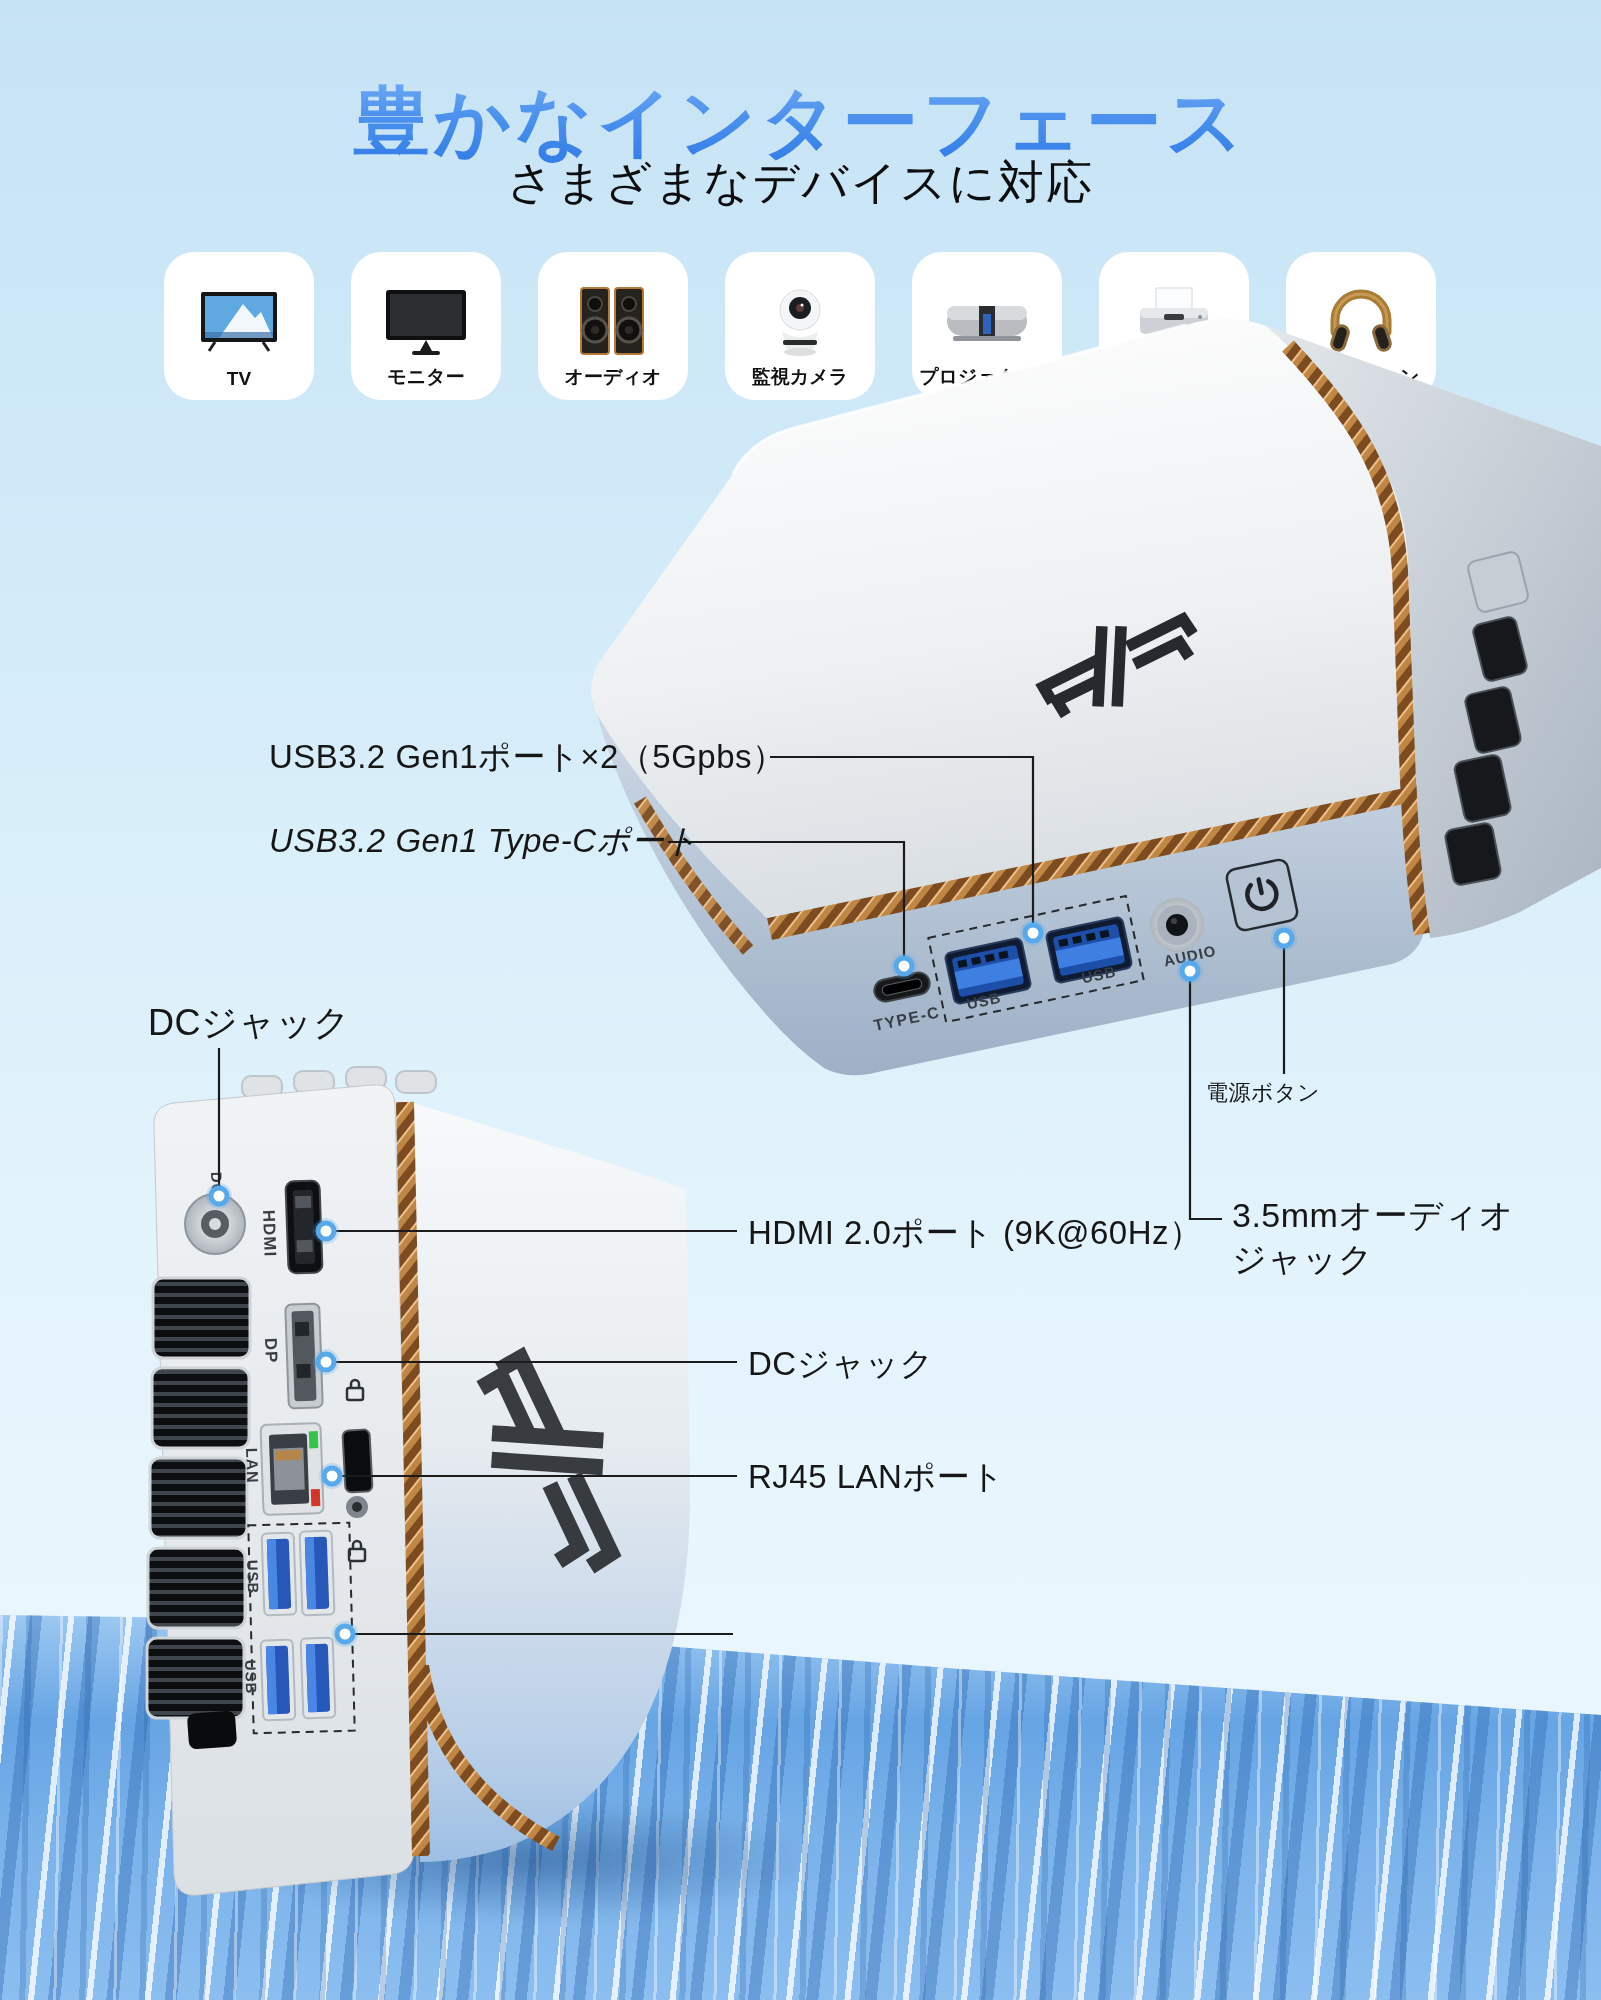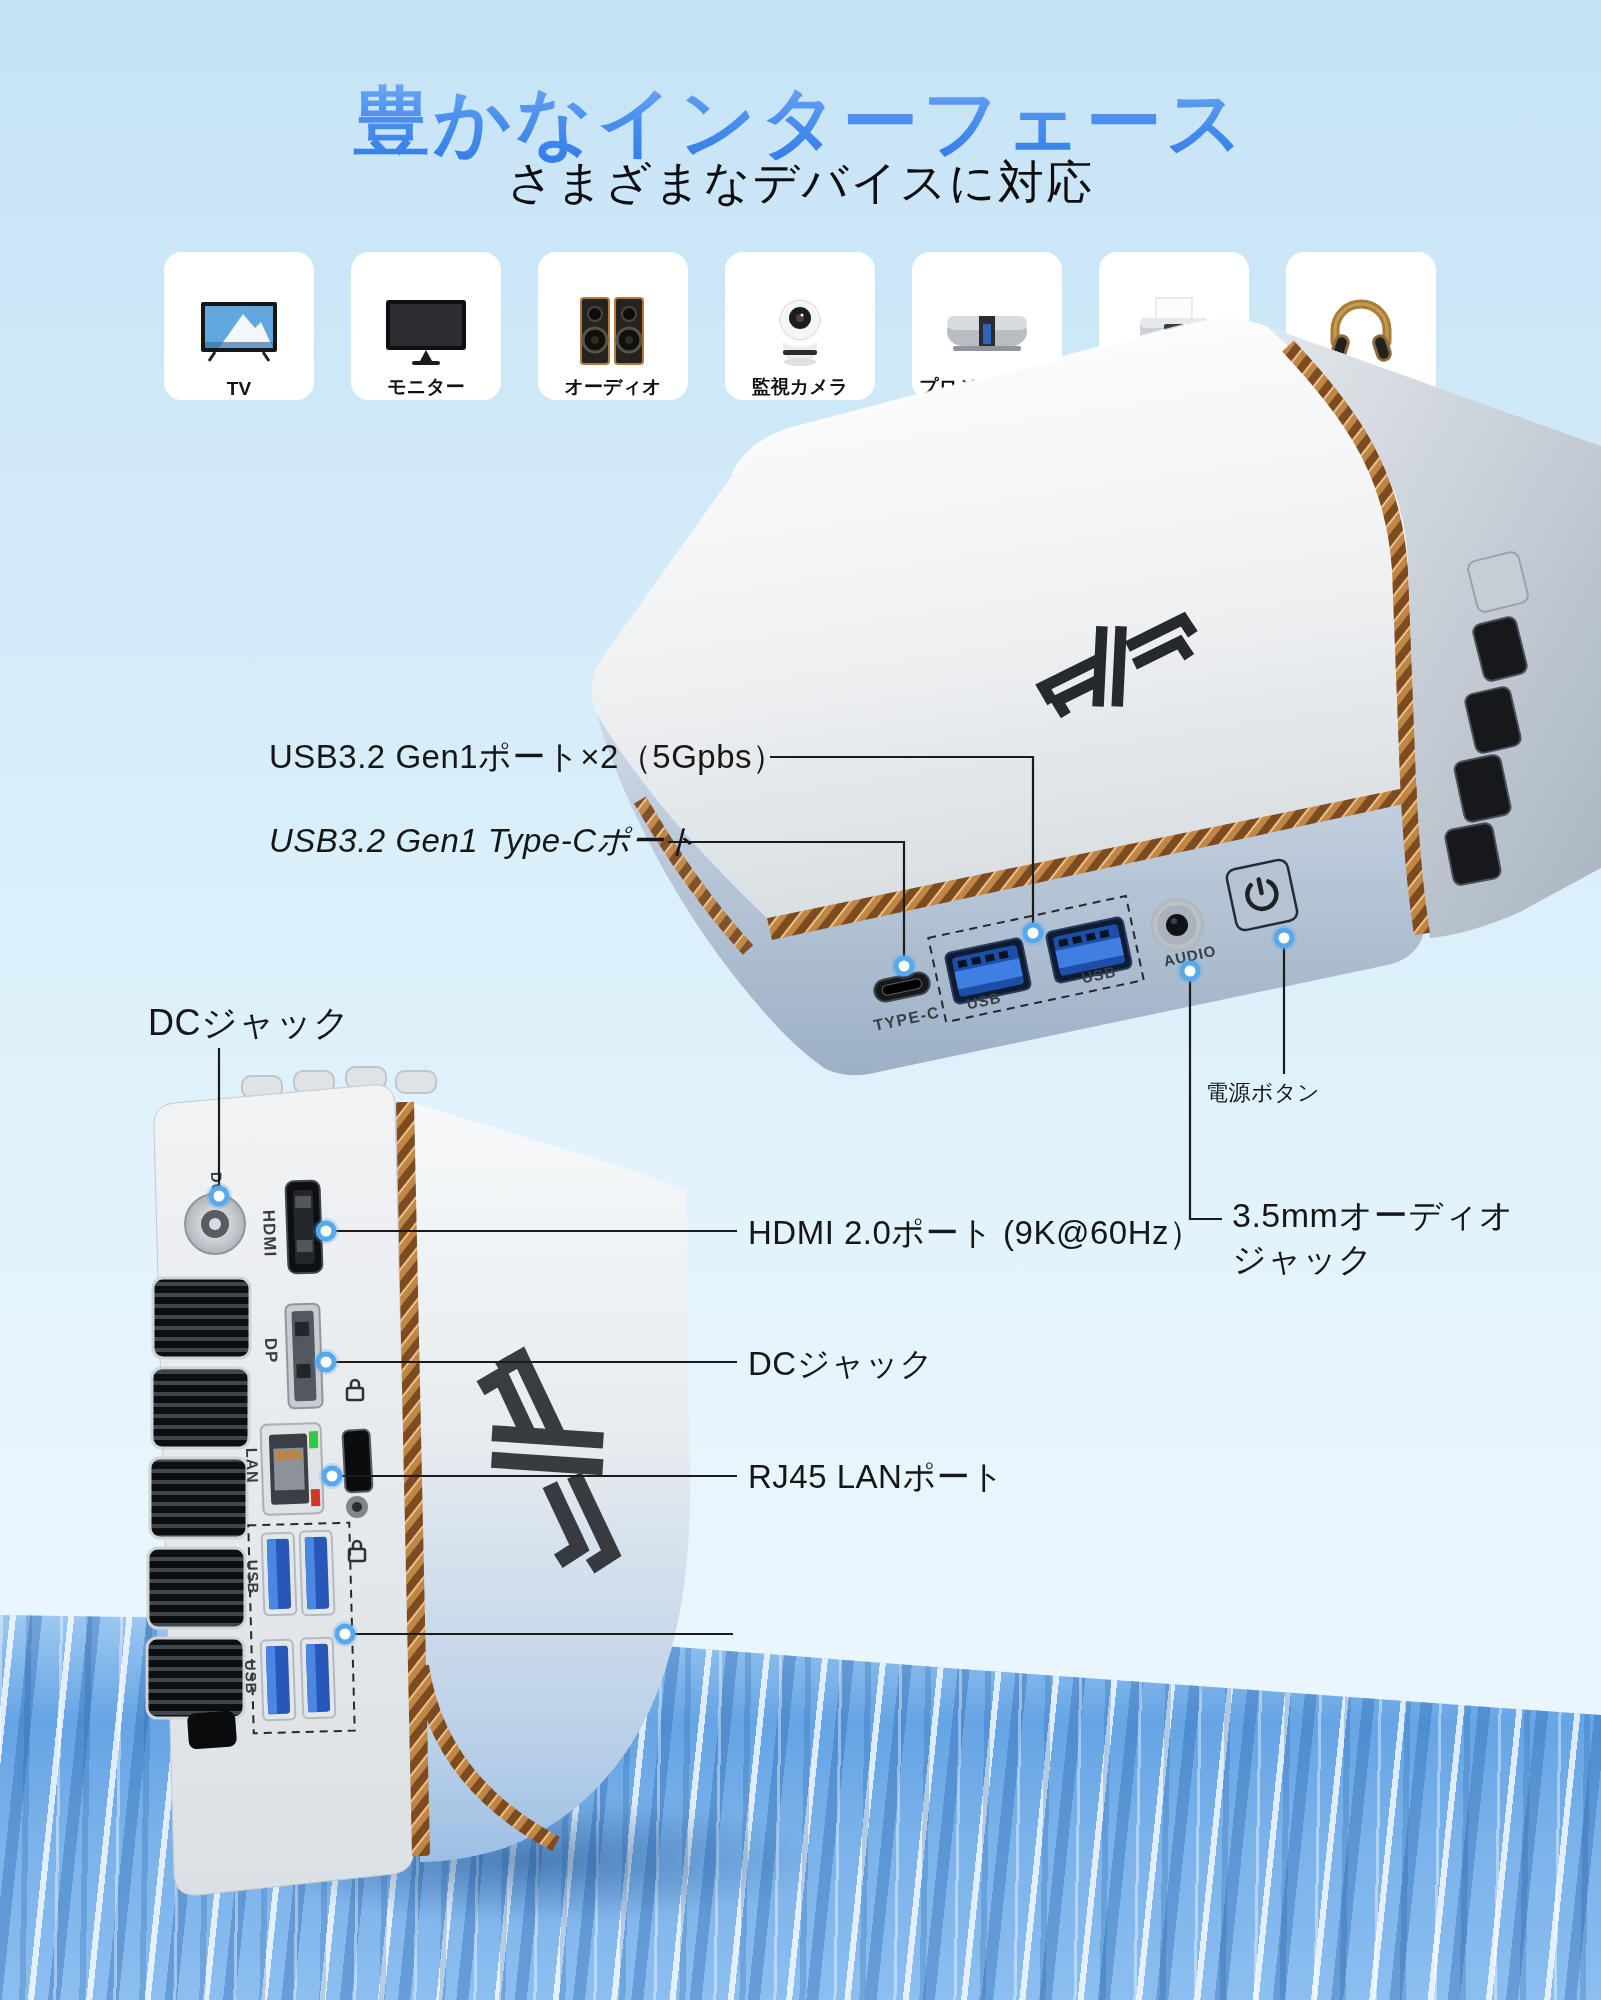--- a/index.html
+++ b/index.html
@@ -6,23 +6,23 @@
   .stage{position:relative;width:1601px;height:2000px;overflow:hidden;
     font-family:"Liberation Sans","DejaVu Sans",sans-serif;
     background:linear-gradient(180deg,#c6e3f5 0%,#cfe9f8 22%,#d9effa 42%,#e3f3fc 62%,#e9f6fd 80%);}
   .title{position:absolute;top:40px;left:0;width:100%;text-align:center;
     font-size:76px;font-weight:800;letter-spacing:4px;color:#2e78e6;
     background:linear-gradient(180deg,#74acf3 0%,#4b90ee 45%,#2e78e6 100%);
     -webkit-background-clip:text;background-clip:text;margin-top:32px;-webkit-text-fill-color:transparent;}
   .subtitle{position:absolute;top:152px;left:0;width:100%;text-align:center;
     font-size:46px;font-weight:400;letter-spacing:2px;color:#0e0e10;}
   .cards{position:absolute;top:252px;left:164px;display:flex;gap:37px;}
-  .card{width:150px;height:148px;background:#ffffff;border-radius:18px;
+  .card{width:150px;height:148px;background:#ffffff;border-radius:30px;
     display:flex;flex-direction:column;align-items:center;justify-content:flex-end;
-    box-sizing:border-box;}
+    padding-bottom:10px;box-sizing:border-box;}
   .card svg{width:96px;height:76px;margin-bottom:4px;}
   .card-label{font-size:19px;font-weight:700;color:#111;white-space:nowrap;}
   .water{position:absolute;left:0;top:1615px;width:1601px;height:385px;
     background:linear-gradient(180deg,#9cc8f1 0%,#66a4e4 28%,#7ab2ea 58%,#8cbef0 100%);
     clip-path:polygon(0 0,15% 1%,35% 6%,60% 14%,100% 26%,100% 100%,0 100%);}
   .water::before{content:'';position:absolute;inset:0;
     background:repeating-linear-gradient(96deg,rgba(255,255,255,0) 0 10px,rgba(255,255,255,.78) 10px 16px,rgba(255,255,255,0) 16px 30px,rgba(43,103,176,.38) 30px 42px,rgba(255,255,255,0) 42px 58px);}
   .water::after{content:'';position:absolute;inset:0;opacity:.8;
     background:repeating-linear-gradient(91deg,rgba(255,255,255,.5) 0 3px,rgba(255,255,255,0) 3px 26px,rgba(30,90,160,.3) 26px 32px,rgba(255,255,255,0) 32px 60px);}
   .dev-shadow{position:absolute;left:230px;top:1795px;width:600px;height:130px;

